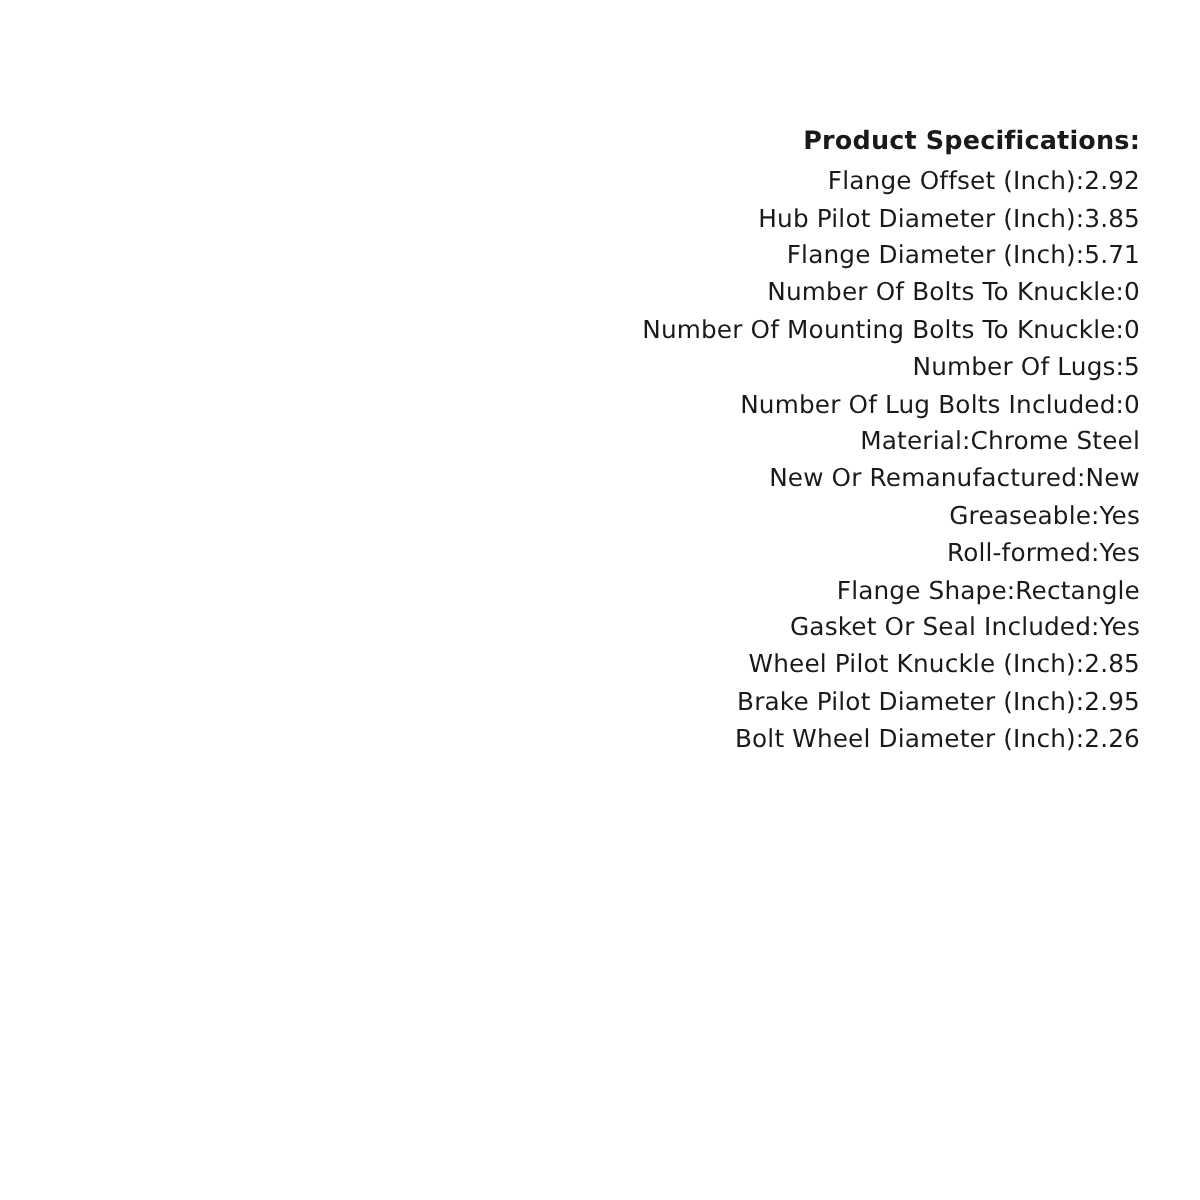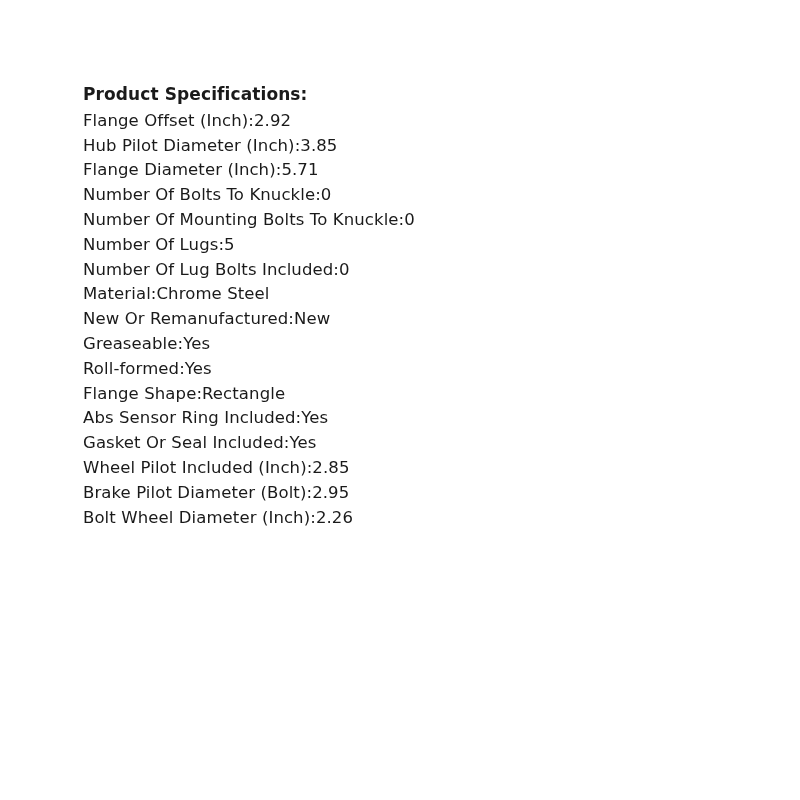--- a/index.html
+++ b/index.html
@@ -8,22 +8,23 @@
     height: 800px;
     background: #ffffff;
     overflow: hidden;
   }
   body {
     font-family: "DejaVu Sans", "Liberation Sans", sans-serif;
     color: #1a1a1a;
   }
   .spec-section {
     padding-top: 82px;
-    padding-left: 83px;
+    padding-left: 35px;
     padding-right: 40px;
+    text-align: right;
   }
   .spec-title {
     font-size: 17px;
     font-weight: bold;
     line-height: 24.8px;
     margin-bottom: 2px;
     letter-spacing: 0.1px;
   }
   .spec-line {
     font-size: 16.5px;
@@ -46,19 +47,18 @@
       <div class="spec-line"><span class="spec-label">Flange Diameter (Inch):</span><span class="spec-value">5.71</span></div>
       <div class="spec-line"><span class="spec-label">Number Of Bolts To Knuckle:</span><span class="spec-value">0</span></div>
       <div class="spec-line"><span class="spec-label">Number Of Mounting Bolts To Knuckle:</span><span class="spec-value">0</span></div>
       <div class="spec-line"><span class="spec-label">Number Of Lugs:</span><span class="spec-value">5</span></div>
       <div class="spec-line"><span class="spec-label">Number Of Lug Bolts Included:</span><span class="spec-value">0</span></div>
       <div class="spec-line"><span class="spec-label">Material:</span><span class="spec-value">Chrome Steel</span></div>
       <div class="spec-line"><span class="spec-label">New Or Remanufactured:</span><span class="spec-value">New</span></div>
       <div class="spec-line"><span class="spec-label">Greaseable:</span><span class="spec-value">Yes</span></div>
       <div class="spec-line"><span class="spec-label">Roll-formed:</span><span class="spec-value">Yes</span></div>
       <div class="spec-line"><span class="spec-label">Flange Shape:</span><span class="spec-value">Rectangle</span></div>
-      <div class="spec-line"><span class="spec-label">Abs Sensor Ring Included:</span><span class="spec-value">Yes</span></div>
       <div class="spec-line"><span class="spec-label">Gasket Or Seal Included:</span><span class="spec-value">Yes</span></div>
-      <div class="spec-line"><span class="spec-label">Wheel Pilot Included (Inch):</span><span class="spec-value">2.85</span></div>
-      <div class="spec-line"><span class="spec-label">Brake Pilot Diameter (Bolt):</span><span class="spec-value">2.95</span></div>
+      <div class="spec-line"><span class="spec-label">Wheel Pilot Knuckle (Inch):</span><span class="spec-value">2.85</span></div>
+      <div class="spec-line"><span class="spec-label">Brake Pilot Diameter (Inch):</span><span class="spec-value">2.95</span></div>
       <div class="spec-line"><span class="spec-label">Bolt Wheel Diameter (Inch):</span><span class="spec-value">2.26</span></div>
     </div>
 </div>
 
 </body></html>

